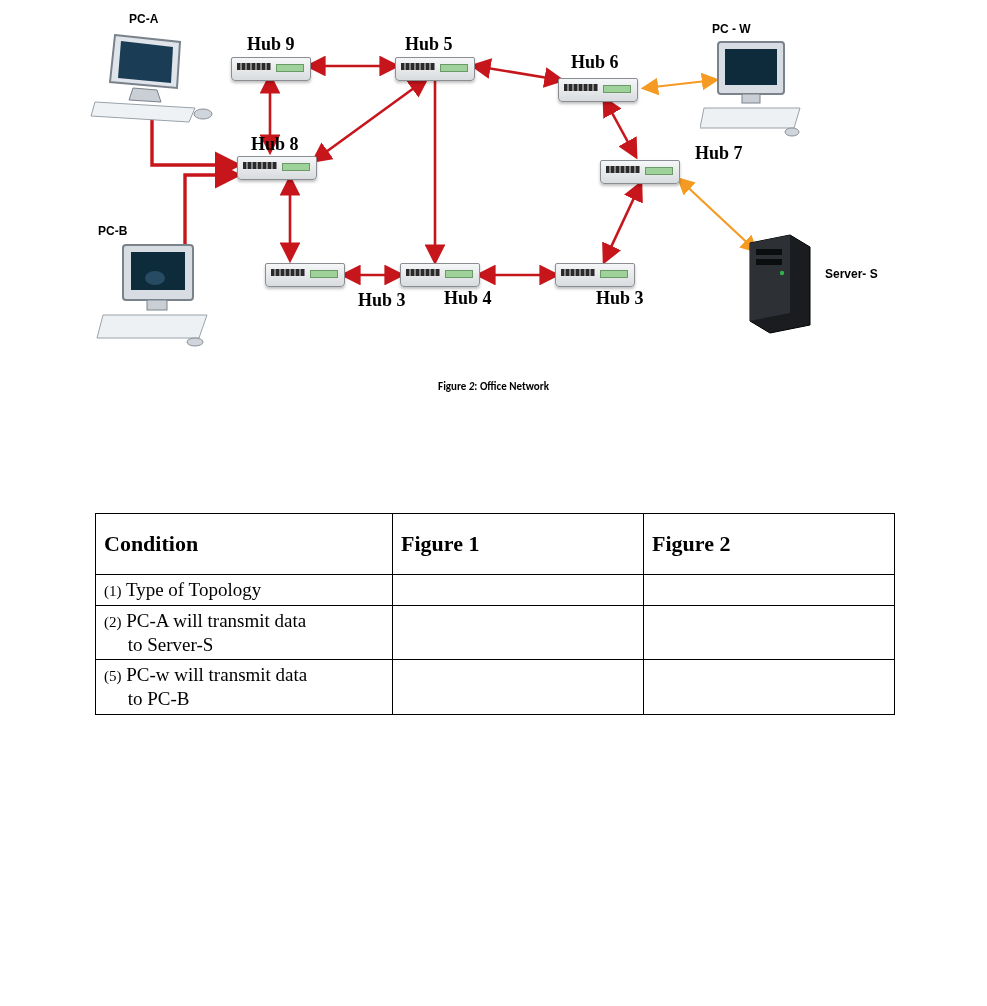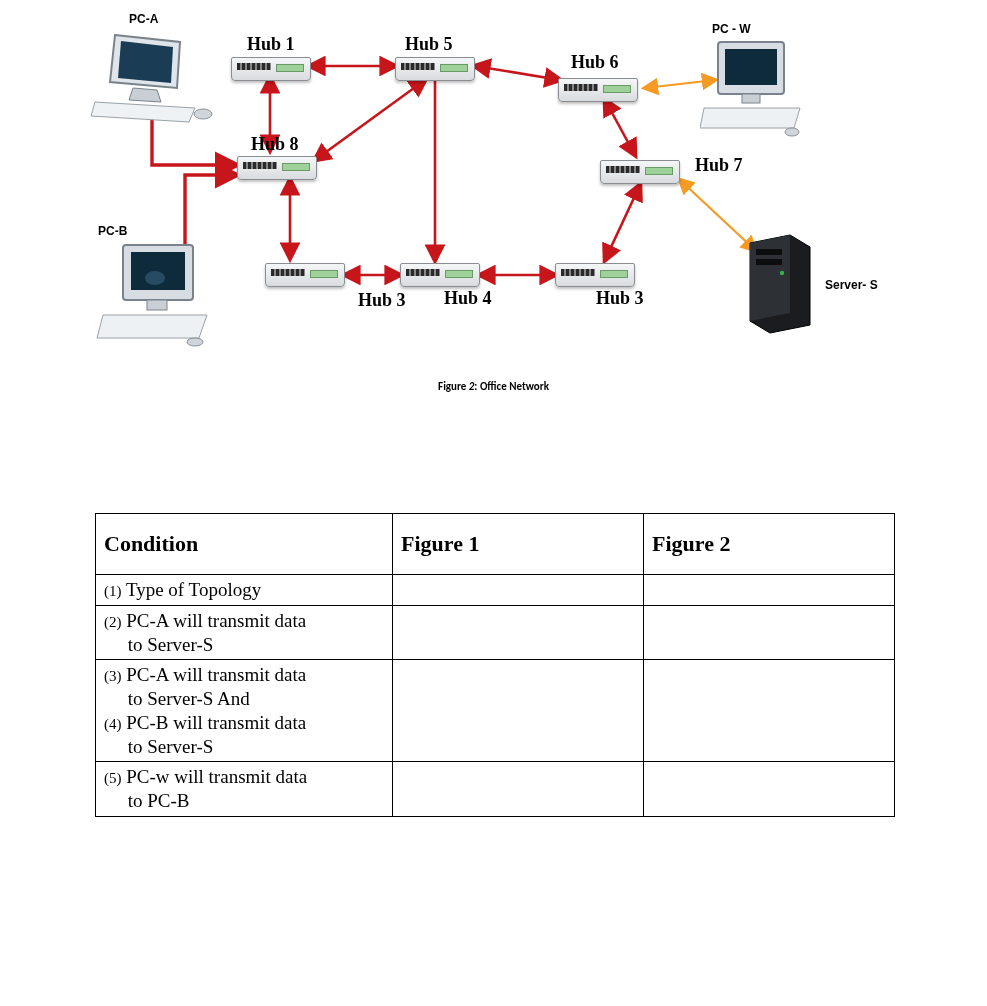--- a/index.html
+++ b/index.html
@@ -177,43 +177,43 @@
 
   <div class="small-label" style="left:712px; top:22px;">PC - W</div>
   <svg style="position:absolute; left:700px; top:38px;" width="110" height="100" viewBox="0 0 110 100">
     <rect x="18" y="4" width="66" height="52" rx="3" fill="#d7dde2" stroke="#7a838b" stroke-width="2"></rect>
     <rect x="25" y="11" width="52" height="36" fill="#0e2b3c"></rect>
     <rect x="42" y="56" width="18" height="9" fill="#c9cfd4" stroke="#7a838b"></rect>
     <polygon points="4,70 100,70 94,90 0,90" fill="#eef1f3" stroke="#9aa2a9"></polygon>
     <ellipse cx="92" cy="94" rx="7" ry="4" fill="#cfd5da" stroke="#8a9197"></ellipse>
   </svg>
 
-  <div class="small-label" style="left:825px; top:278px;text-align:right;">Server- S</div>
+  <div class="small-label" style="left:825px; top:267px;text-align:right;">Server- S</div>
   <svg style="position:absolute; left:740px; top:225px;" width="80" height="110" viewBox="0 0 80 110">
     <polygon points="10,18 50,10 70,22 70,100 30,108 10,96" fill="#1a1c1f" stroke="#000"></polygon>
     <polygon points="10,18 50,10 50,88 10,96" fill="#2d3034"></polygon>
     <rect x="16" y="24" width="26" height="6" fill="#0b0d0f"></rect>
     <rect x="16" y="34" width="26" height="6" fill="#0b0d0f"></rect>
     <circle cx="42" cy="48" r="2.2" fill="#34b04a"></circle>
   </svg>
 
   <div class="hub" style="left:231px; top:57px;"></div>
-  <div class="label" style="left:247px; top:34px;">Hub 1</div>
+  <div class="label" style="left:247px; top:34px;">Hub 9</div>
 
   <div class="hub" style="left:395px; top:57px;"></div>
   <div class="label" style="left:405px; top:34px;">Hub 5</div>
 
   <div class="hub" style="left:558px; top:78px;"></div>
   <div class="label" style="left:571px; top:52px;">Hub 6</div>
 
   <div class="hub" style="left:237px; top:156px;"></div>
   <div class="label" style="left:251px; top:134px;">Hub 8</div>
 
   <div class="hub" style="left:600px; top:160px;"></div>
-  <div class="label" style="left:695px; top:155px;">Hub 7</div>
+  <div class="label" style="left:695px; top:143px;">Hub 7</div>
 
   <div class="hub" style="left:265px; top:263px;"></div>
   <div class="label" style="left:358px; top:290px;">Hub 3</div>
 
   <div class="hub" style="left:400px; top:263px;"></div>
   <div class="label" style="left:444px; top:288px;">Hub 4</div>
 
   <div class="hub" style="left:555px; top:263px;"></div>
   <div class="label" style="left:596px; top:288px;">Hub 3</div>
 
@@ -236,26 +236,18 @@
     <td class="num rowlines"><span class="rownum">(1)</span> Type of Topology</td>
     <td></td>
         <td></td>
   </tr>
   <tr>
     <td class="num rowlines"><span class="rownum">(2)</span> PC-A will transmit data<br>&nbsp;&nbsp;&nbsp;&nbsp;&nbsp;to Server-S</td>
     <td></td>
         <td></td>
   </tr>
   <tr>
-    <td class="num rowlines">
-      <span class="rownum">(3)</span> PC-A will transmit data<br>&nbsp;&nbsp;&nbsp;&nbsp;&nbsp;to Server-S And<br>
-      <span class="rownum">(4)</span> PC-B will transmit data<br>&nbsp;&nbsp;&nbsp;&nbsp;&nbsp;to Server-S
-    </td>
-    <td></td>
-        <td></td>
-  </tr>
-  <tr>
     <td class="num rowlines"><span class="rownum">(5)</span> PC-w will transmit data<br>&nbsp;&nbsp;&nbsp;&nbsp;&nbsp;to PC-B</td>
     <td></td>
         <td></td>
   </tr>
 </tbody>
   </table>
 
 </body></html>

